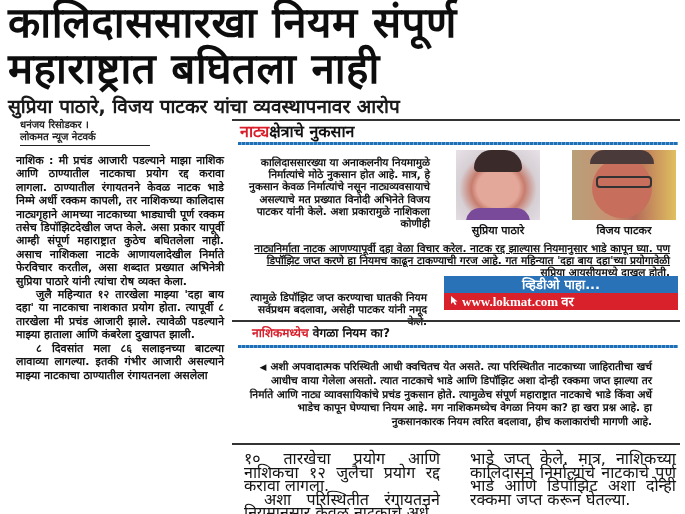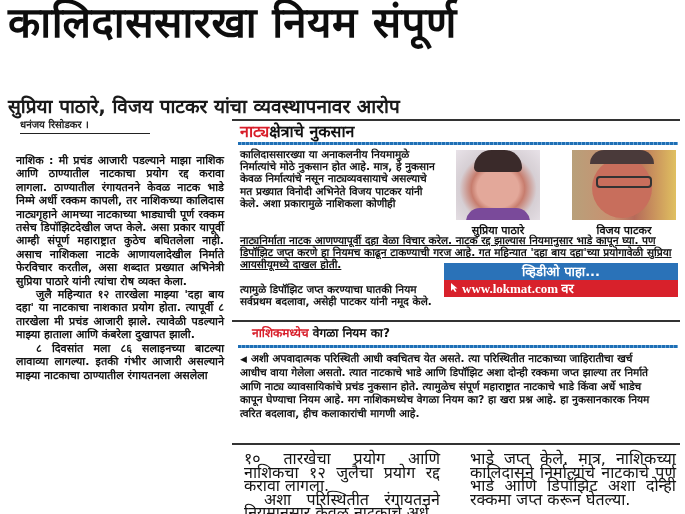--- a/index.html
+++ b/index.html
@@ -40,56 +40,58 @@
     white-space: nowrap;
   }
   .box-title .red { color: #d81e2a; }
   .blue-dash {
     position: absolute; height: 3px;
     background: repeating-linear-gradient(90deg, #1e6fb5 0 3px, #6da6d6 3px 4px);
   }
   .box-body {
     position: absolute; font-size: 10.5px; line-height: 12.2px; color: #141414; font-weight: bold;
   }
-  .box-body p { margin: 0; }
+  .box-body p { margin: 8px; text-align: right; }
   .photo {
     position: absolute; overflow: hidden;
   }
   .photo-caption {
     position: absolute; font-size: 11px; font-weight: bold; color: #111; text-align: center;
     white-space: nowrap;
   }
   .video-box {
-    position: absolute; left: 444px; top: 263px; width: 234px; height: 50px;
+    position: absolute; left: 444px; top: 276px; width: 234px; height: 50px;
   }
   .video-top {
     height: 17px; background: #2a72b8; color: #fff; font-size: 13px; line-height: 17px;
     text-align: center; font-weight: bold;
   }
   .video-bottom {
     height: 17px; background: #d8212b; color: #fff; font-size: 13px; line-height: 17px;
     font-weight: bold; padding-left: 6px; white-space: nowrap; font-family: Liberation Serif, serif;
   }
   .cursor-icon { display: inline-block; margin-right: 2px; }
   .bullet-arrow { font-size: 9px; margin-right: 4px; }
   .bottom-col { position: absolute; font-size: 16px; line-height: 13.5px; color: #141414; font-weight: normal; text-align: justify; }
   .bottom-col p { margin: 0; }
   .bottom-col p.indent { text-indent: 20px; }
 </style>
 </head>
 <body>
 
 <div class="headline">
   <div>कालिदाससारखा नियम संपूर्ण</div>
+  <div>महाराष्ट्रात बघितला नाही</div>
 </div>
 
 <div class="subhead">सुप्रिया पाठारे, विजय पाटकर यांचा व्यवस्थापनावर आरोप</div>
 
 <div class="byline">
   <div>धनंजय रिसोडकर ।</div>
+  <div>लोकमत न्यूज नेटवर्क</div>
 </div>
 
 <div class="col col-left">
   <p>नाशिक : मी प्रचंड आजारी पडल्याने माझा नाशिक आणि ठाण्यातील नाटकाचा प्रयोग रद्द करावा लागला. ठाण्यातील रंगायतनने केवळ नाटक भाडे निम्मे अर्धी रक्कम कापली, तर नाशिकच्या कालिदास नाट्यगृहाने आमच्या नाटकाच्या भाड्याची पूर्ण रक्कम तसेच डिपॉझिटदेखील जप्त केले. असा प्रकार यापूर्वी आम्ही संपूर्ण महाराष्ट्रात कुठेच बघितलेला नाही. असाच नाशिकला नाटके आणायलादेखील निर्माते फेरविचार करतील, असा शब्दात प्रख्यात अभिनेत्री सुप्रिया पाठारे यांनी त्यांचा रोष व्यक्त केला.</p>
   <p class="indent">जुलै महिन्यात १२ तारखेला माझ्या 'दहा बाय दहा' या नाटकाचा नाशकात प्रयोग होता. त्यापूर्वी ८ तारखेला मी प्रचंड आजारी झाले. त्यावेळी पडल्याने माझ्या हाताला आणि कंबरेला दुखापत झाली.</p>
   <p class="indent">८ दिवसांत मला ८६ सलाइनच्या बाटल्या लावाव्या लागल्या. इतकी गंभीर आजारी असल्याने माझ्या नाटकाचा ठाण्यातील रंगायतनला असलेला</p>
 </div>
 
 <div class="rule" style="left:232px; top:119px; width:448px;"></div>
 <div class="box-title" style="left:240px; top:122px;">

